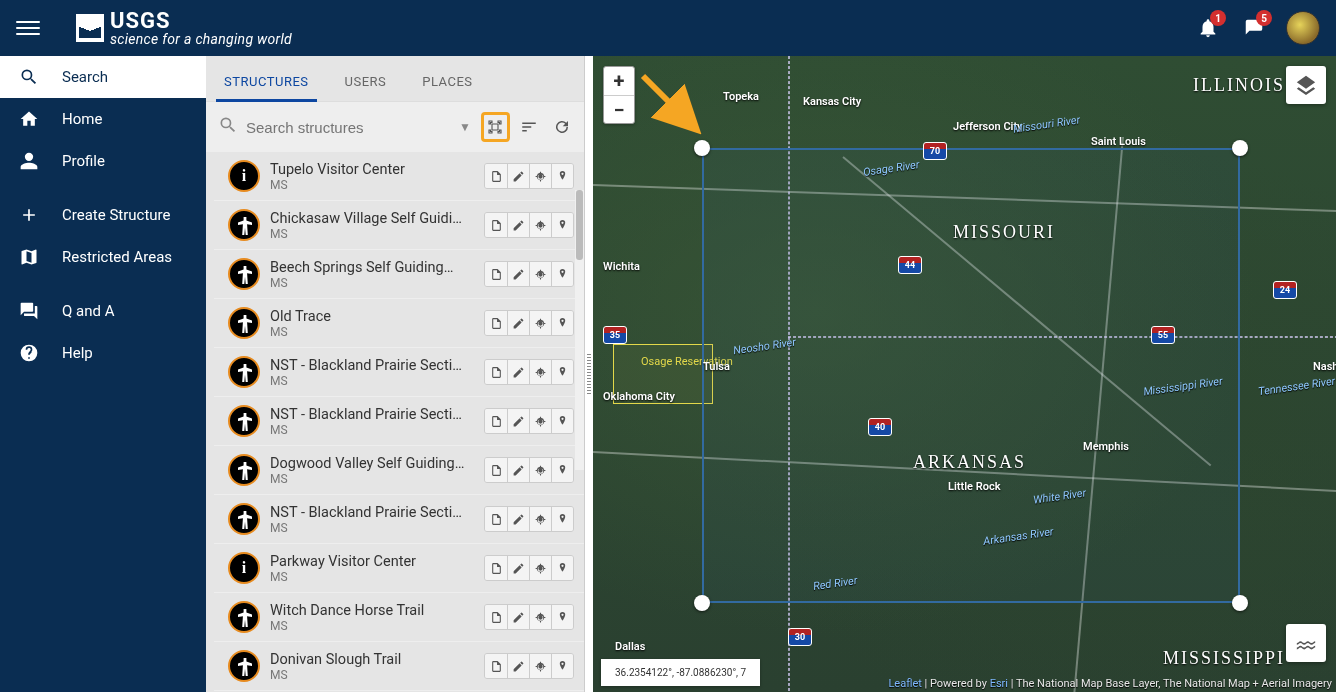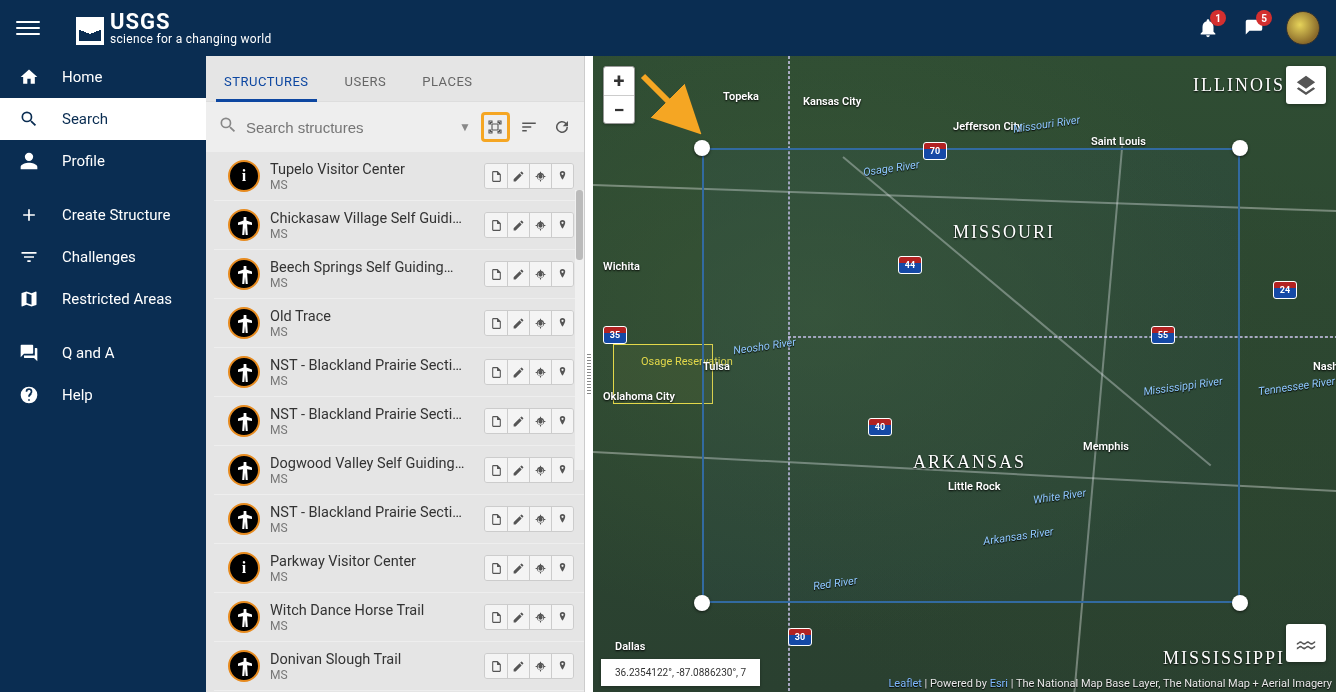--- a/index.html
+++ b/index.html
@@ -3,26 +3,26 @@
 <meta charset="utf-8">
 <style>
 * { box-sizing: border-box; margin: 0; padding: 0; }
 html, body { width: 1336px; height: 692px; font-family: Roboto, Arial, sans-serif; overflow: hidden; }
 body { display: flex; flex-direction: column; background: #0a2d52; }
 
 
 .topbar { height: 56px; background: #0a2d52; display: flex; align-items: center; padding: 0 16px; color: #fff; }
 .hamburger { width: 24px; height: 24px; display: flex; flex-direction: column; justify-content: center; gap: 4px; cursor: pointer; margin-right: 28px; }
 .hamburger div { height: 2px; background: #fff; border-radius: 1px; }
-.logo { display: flex; align-items: flex-end; gap: 6px; margin-left: 8px; }
+.logo { display: flex; align-items: center; gap: 6px; margin-left: 8px; }
 .logo-mark { width: 28px; height: 28px; background: #fff; position: relative; }
 .logo-mark:before { content:""; position:absolute; left:3px; top:4px; width:22px; height:20px; background: linear-gradient(-20deg,#0a2d52 0 40%,transparent 40%), linear-gradient(20deg,#0a2d52 0 40%,transparent 40%); }
 .logo-text { display:flex; flex-direction:column; line-height:1; }
 .logo-text .big { font-weight:bold; font-size:22px; letter-spacing:1px; }
-.logo-text .small { font-size:12px; letter-spacing:0.3px; }
+.logo-text .small { font-size:14px; letter-spacing:0.3px; font-style: italic; }
 .topbar-spacer { flex: 1; }
 .topbar-right { display:flex; align-items:center; gap: 18px; }
 .badge-icon { position: relative; width: 28px; height: 28px; display:flex; align-items:center; justify-content:center; cursor:pointer; }
 .badge { position:absolute; top:-4px; right:-4px; background:#d32f2f; color:#fff; font-size:10px; width:16px; height:16px; border-radius:50%; display:flex; align-items:center; justify-content:center; font-weight:bold; }
 .avatar { width:34px; height:34px; border-radius:50%; background: radial-gradient(circle at 40% 40%, #e6d35a, #8a6a2a 70%); border:1px solid #333; cursor:pointer; }
 
 
 .main { flex:1; display:flex; min-height:0; }
 
 
@@ -129,60 +129,52 @@
         </svg>
       <span class="badge">5</span>
     </div>
     <div class="avatar"></div>
   </div>
 </div>
 
 <div class="main">
 
   <div class="sidebar">
+    <div class="nav-item active">
+      <span class="nav-icon">
+          <svg viewBox="0 0 24 24">
+            <path d="M15.5 14h-.79l-.28-.27A6.471 6.471 0 0 0 16 9.5 6.5 6.5 0 1 0 9.5 16a6.47 6.47 0 0 0 4.23-1.57l.27.28v.79l5 4.99L20.49 19l-4.99-5zM9.5 14A4.5 4.5 0 1 1 14 9.5 4.5 4.5 0 0 1 9.5 14z"></path>
+          </svg>
+        </span>
+      <span>Search</span>
+    </div>
     <div class="nav-item">
       <span class="nav-icon">
           <svg viewBox="0 0 24 24">
             <path d="M10 20v-6h4v6h5v-8h3L12 3 2 12h3v8z"></path>
           </svg>
         </span>
       <span>Home</span>
-    </div>
-    <div class="nav-item active">
-      <span class="nav-icon">
-          <svg viewBox="0 0 24 24">
-            <path d="M15.5 14h-.79l-.28-.27A6.471 6.471 0 0 0 16 9.5 6.5 6.5 0 1 0 9.5 16a6.47 6.47 0 0 0 4.23-1.57l.27.28v.79l5 4.99L20.49 19l-4.99-5zM9.5 14A4.5 4.5 0 1 1 14 9.5 4.5 4.5 0 0 1 9.5 14z"></path>
-          </svg>
-        </span>
-      <span>Search</span>
     </div>
     <div class="nav-item">
       <span class="nav-icon">
           <svg viewBox="0 0 24 24">
             <path d="M12 12a5 5 0 1 0-5-5 5 5 0 0 0 5 5zm0 2c-3.33 0-10 1.67-10 5v3h20v-3c0-3.33-6.67-5-10-5z"></path>
           </svg>
         </span>
       <span>Profile</span>
     </div>
     <div style="height:12px"></div>
     <div class="nav-item">
       <span class="nav-icon">
           <svg viewBox="0 0 24 24">
             <path d="M19 13h-6v6h-2v-6H5v-2h6V5h2v6h6z"></path>
           </svg>
         </span>
       <span>Create Structure</span>
-    </div>
-    <div class="nav-item">
-      <span class="nav-icon">
-          <svg viewBox="0 0 24 24">
-            <path d="M10 18h4v-2h-4v2zM3 6v2h18V6H3zm3 7h12v-2H6v2z"></path>
-          </svg>
-        </span>
-      <span>Challenges</span>
     </div>
     <div class="nav-item">
       <span class="nav-icon">
           <svg viewBox="0 0 24 24">
             <path d="M20.5 3l-.16.03L15 5.1 9 3 3.36 4.9A.5.5 0 0 0 3 5.38V20.5a.5.5 0 0 0 .5.5l.16-.03L9 18.9l6 2.1 5.64-1.9a.5.5 0 0 0 .36-.48V3.5a.5.5 0 0 0-.5-.5zM15 19l-6-2.11V5l6 2.11V19z"></path>
           </svg>
         </span>
       <span>Restricted Areas</span>
     </div>
     <div style="height:12px"></div>

